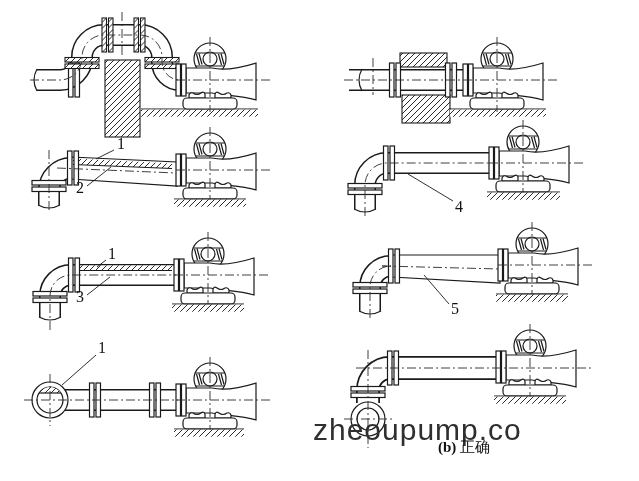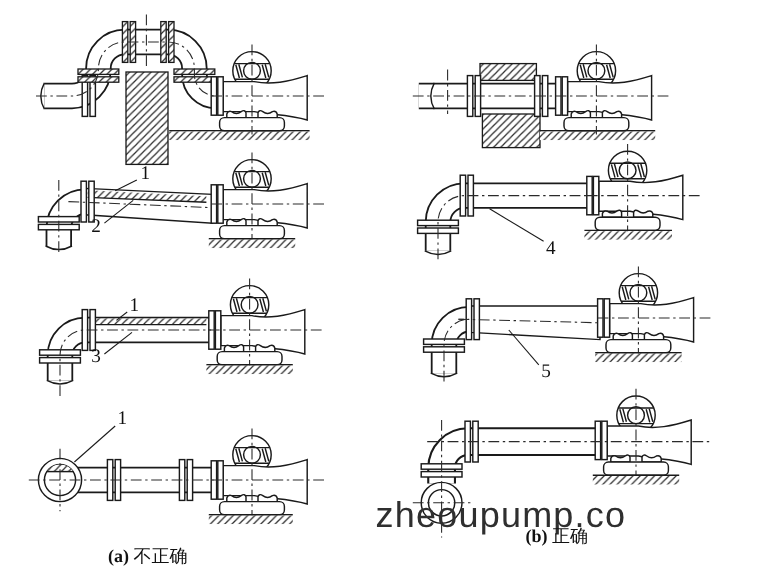--- a/index.html
+++ b/index.html
@@ -206,22 +206,18 @@
     <path class="cl" d="M 356,368 H 594"></path>
     <path class="cl" d="M 368,350 V 448"></path>
     <path class="cl" d="M 344,419 H 392"></path>
     <path class="ln" d="M 494,396 H 566" stroke-width="1.4"></path>
     <rect x="494" y="396.7" width="72" height="7" class="hb"></rect>
   </g>
 </svg>
 
 <div class="wm">zheoupump.co</div>
 
-<div class="cap" style="left:90px;top:454px;">
-  <span class="b">(a)</span>
-  <span>不正确</span>
-</div>
 <div class="cap" style="left:438px;top:438px;">
   <span class="b">(b)</span>
   <span>正确</span>
 </div>
 
 </div>
 
 </body></html>

